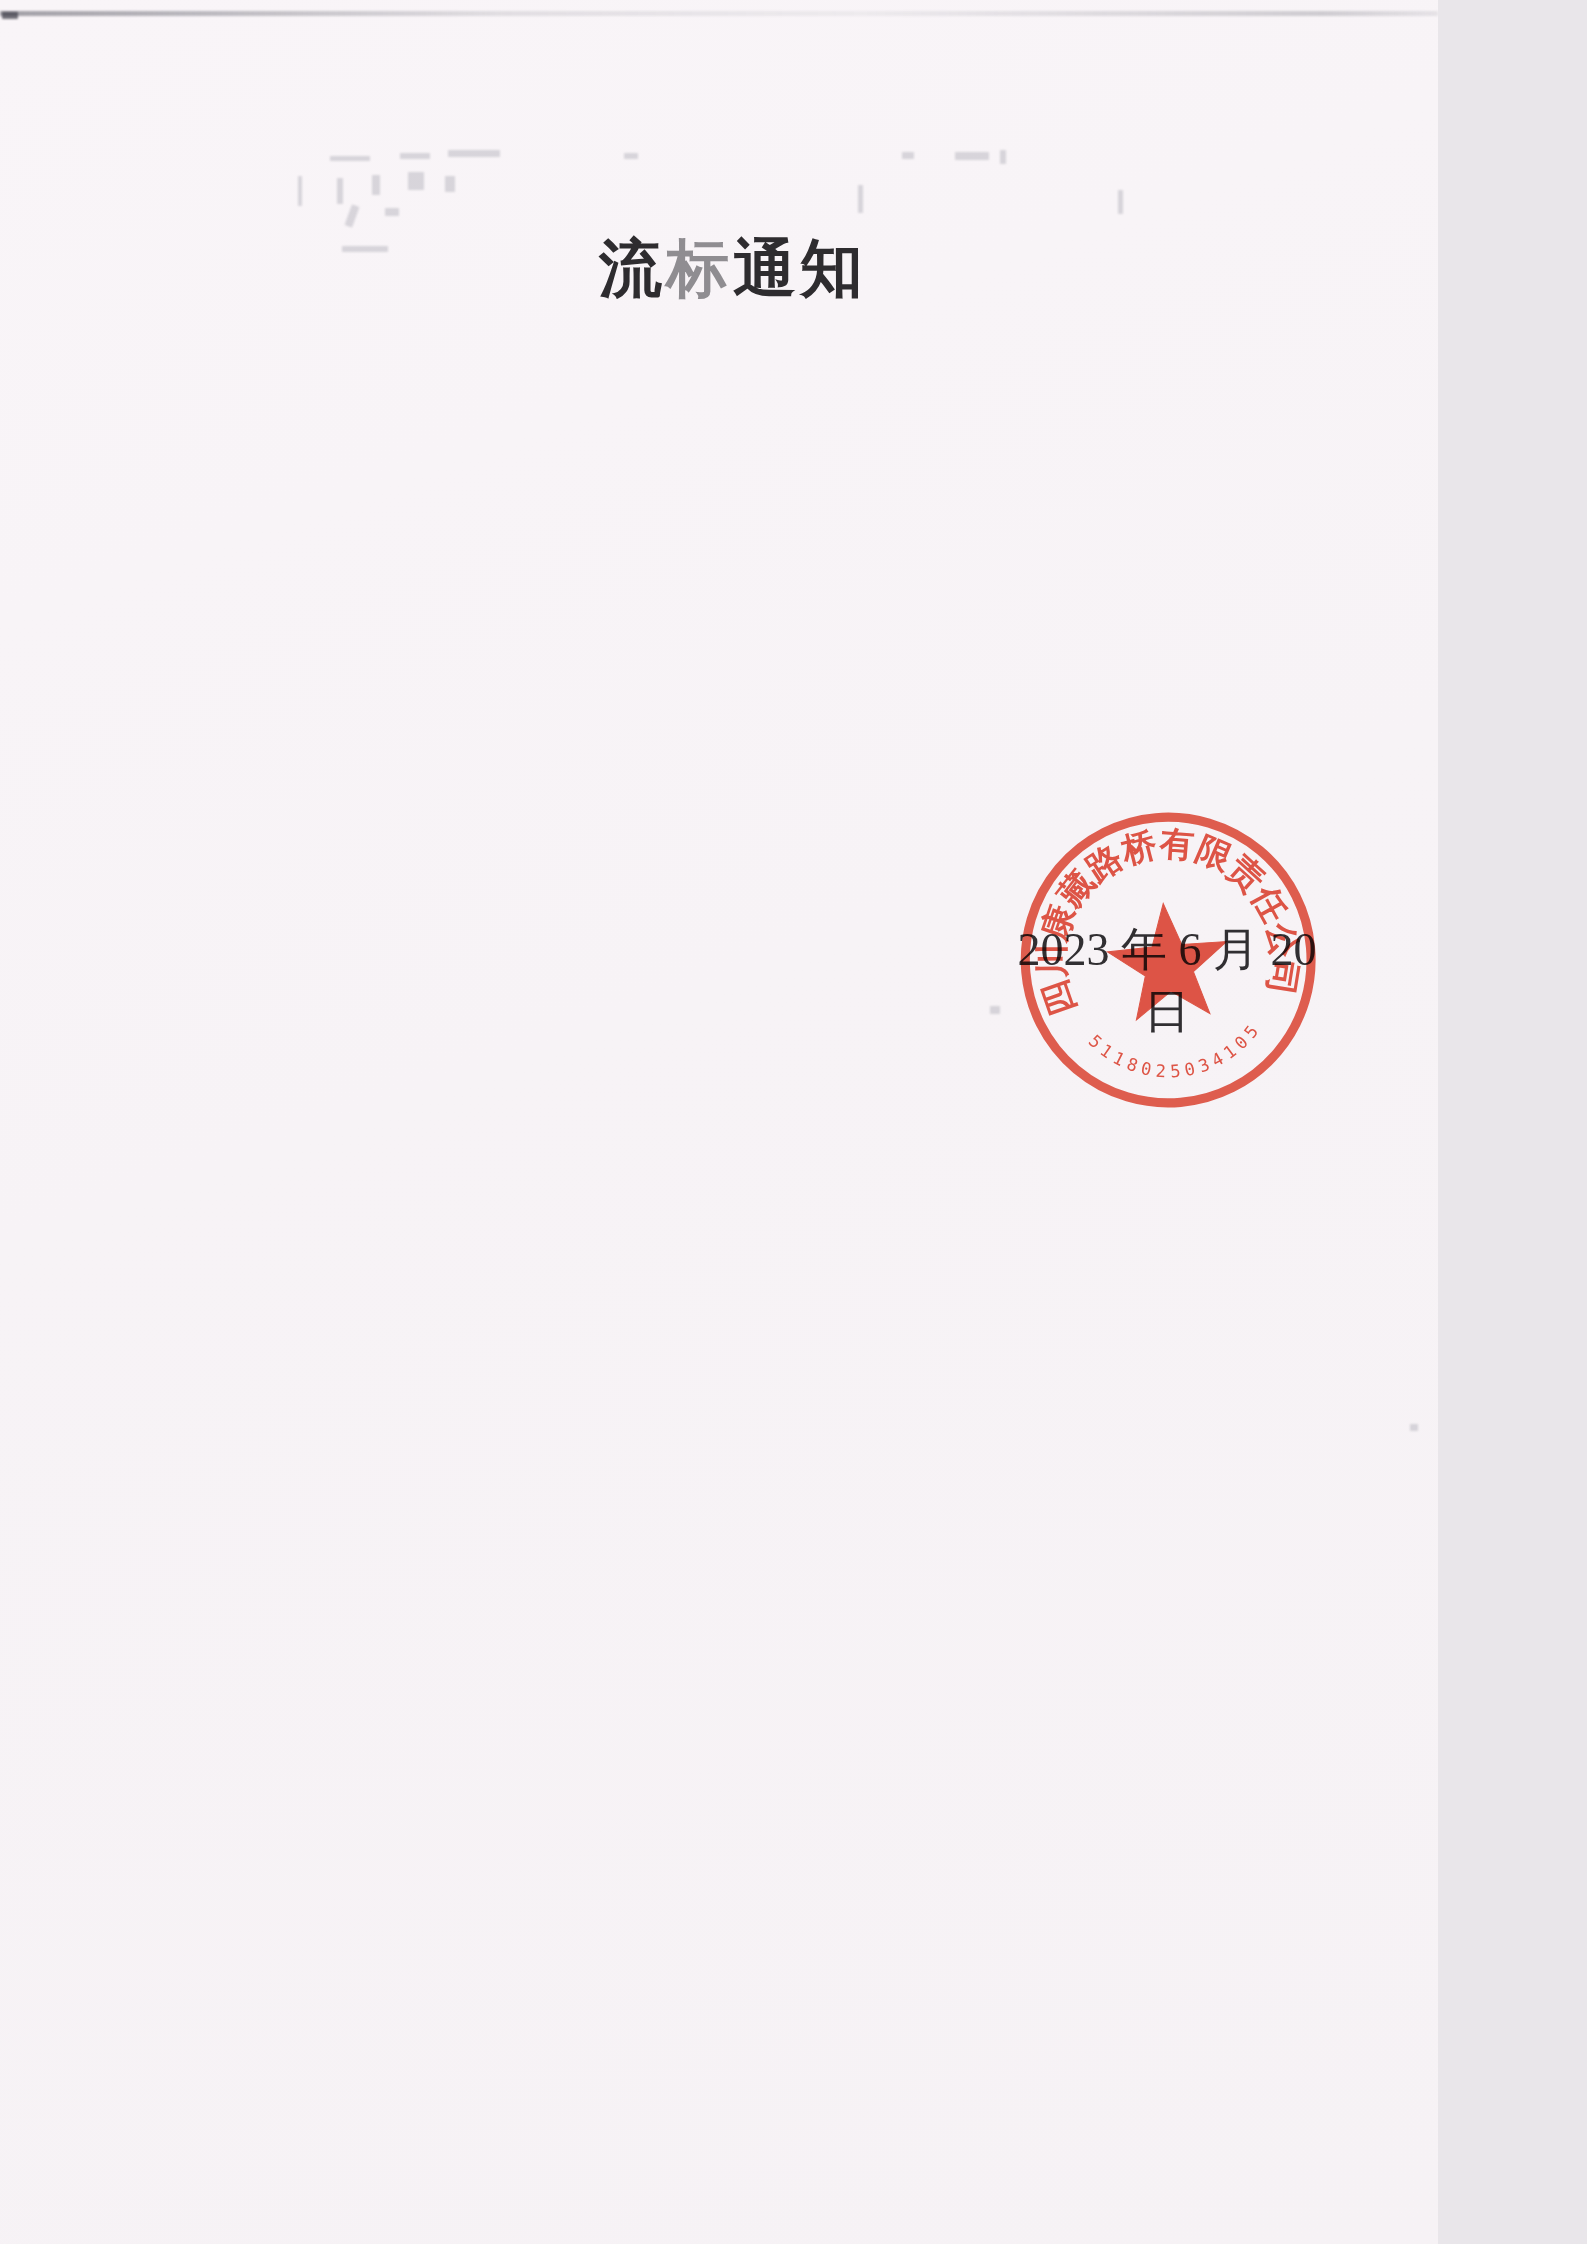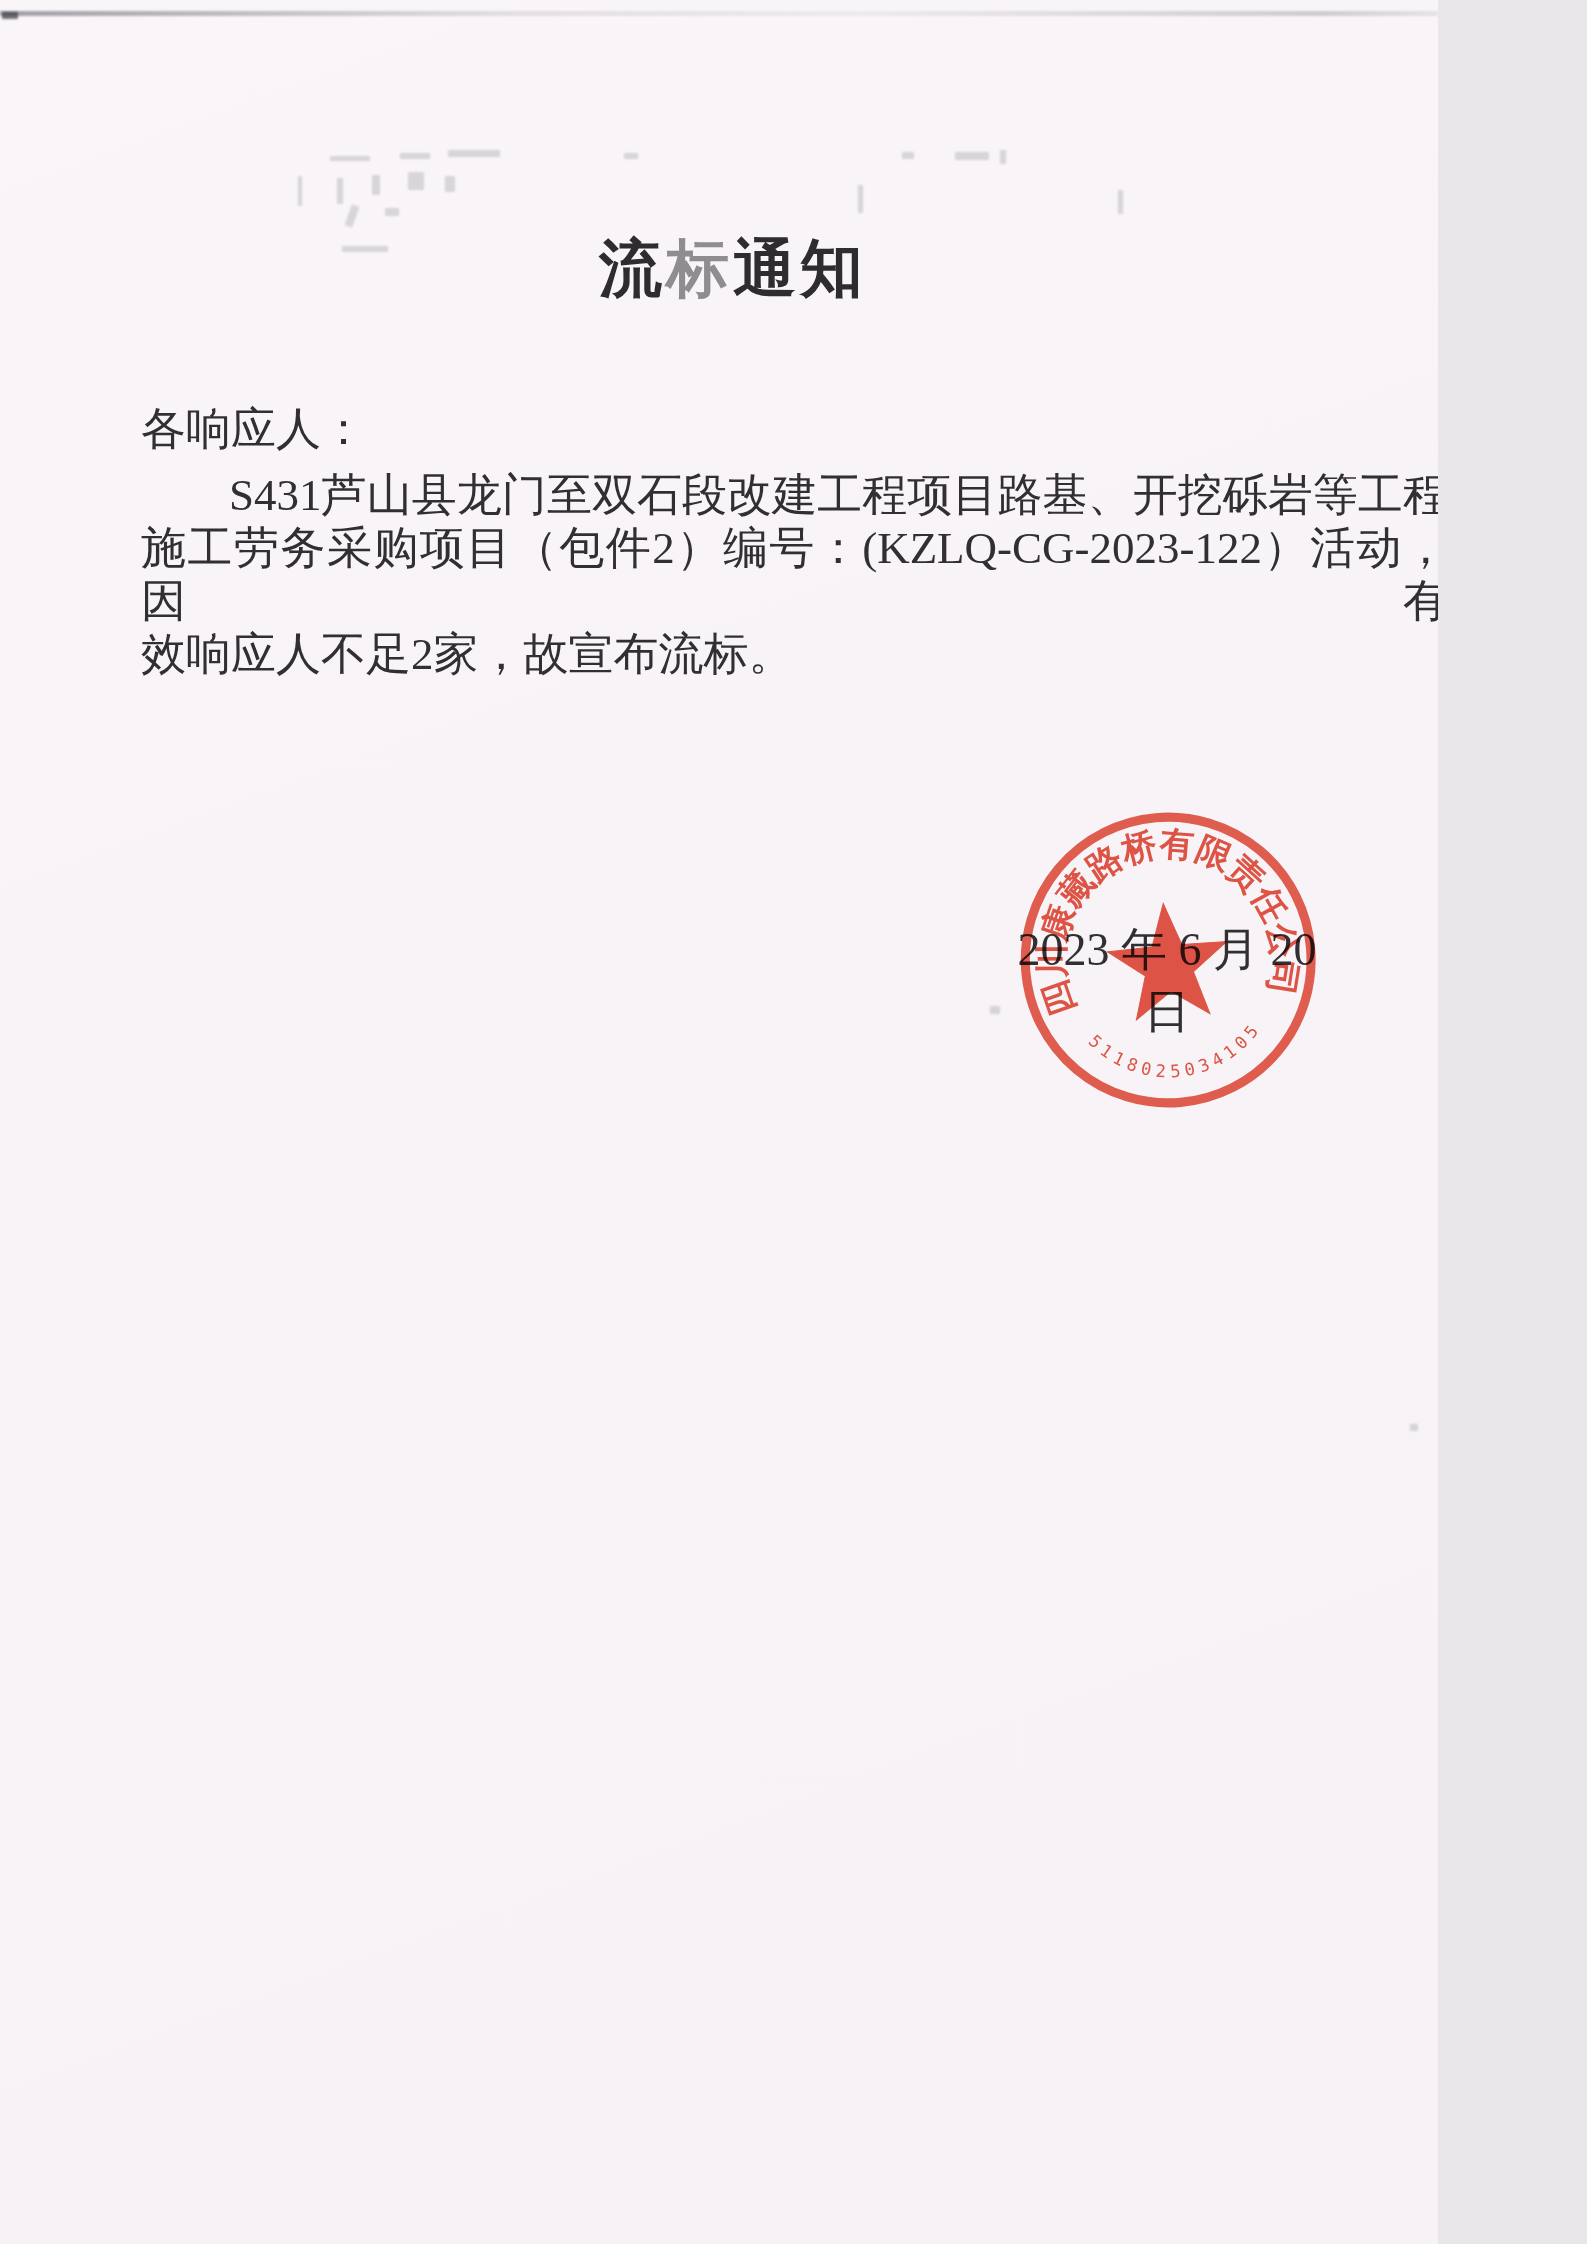--- a/index.html
+++ b/index.html
@@ -81,26 +81,20 @@
   <div class="speck" style="left:1548px;top:168px;width:10px;height:18px;"></div>
   <div class="speck light" style="left:1505px;top:212px;width:22px;height:8px;"></div>
   <div class="speck light" style="left:1460px;top:215px;width:14px;height:7px;"></div>
   <div class="speck light" style="left:990px;top:1006px;width:10px;height:8px;"></div>
   <div class="speck light" style="left:1410px;top:1424px;width:8px;height:7px;"></div>
 
   <div class="title">
     <span>流</span><span class="faded">标</span><span>通知</span>
   </div>
 
-  <div class="content">
-    <div class="salutation">各响应人：</div>
-    <div class="bodyline full indent">S431芦山县龙门至双石段改建工程项目路基、开挖砾岩等工程</div>
-    <div class="bodyline full">施工劳务采购项目（包件2）编号：(KZLQ-CG-2023-122）活动，因有</div>
-    <div class="bodyline">效响应人不足2家，故宣布流标。</div>
-  </div>
 
   <div class="dateline">2023 年 6 月 20 日</div>
 
   <div class="seal">
     <svg viewBox="0 0 300 300">
       <circle cx="150" cy="152" r="141" fill="none" stroke="#e34a38" stroke-width="9" opacity="0.95"></circle>
       <polygon class="ink" points="150,96 135.3,137.8 91,138.8 126.2,165.7 113.6,208.2 150,183 186.4,208.2 173.8,165.7 209,138.8 164.7,137.8"></polygon>
       <path id="sealTopArc" d="M 56.7 195.6 A 103 103 0 1 1 243.4 195.6" fill="none"></path>
       <path id="sealBottomArc" d="M 58 218 A 110 110 0 0 0 242 218" fill="none"></path>
       <text class="seal-company">

